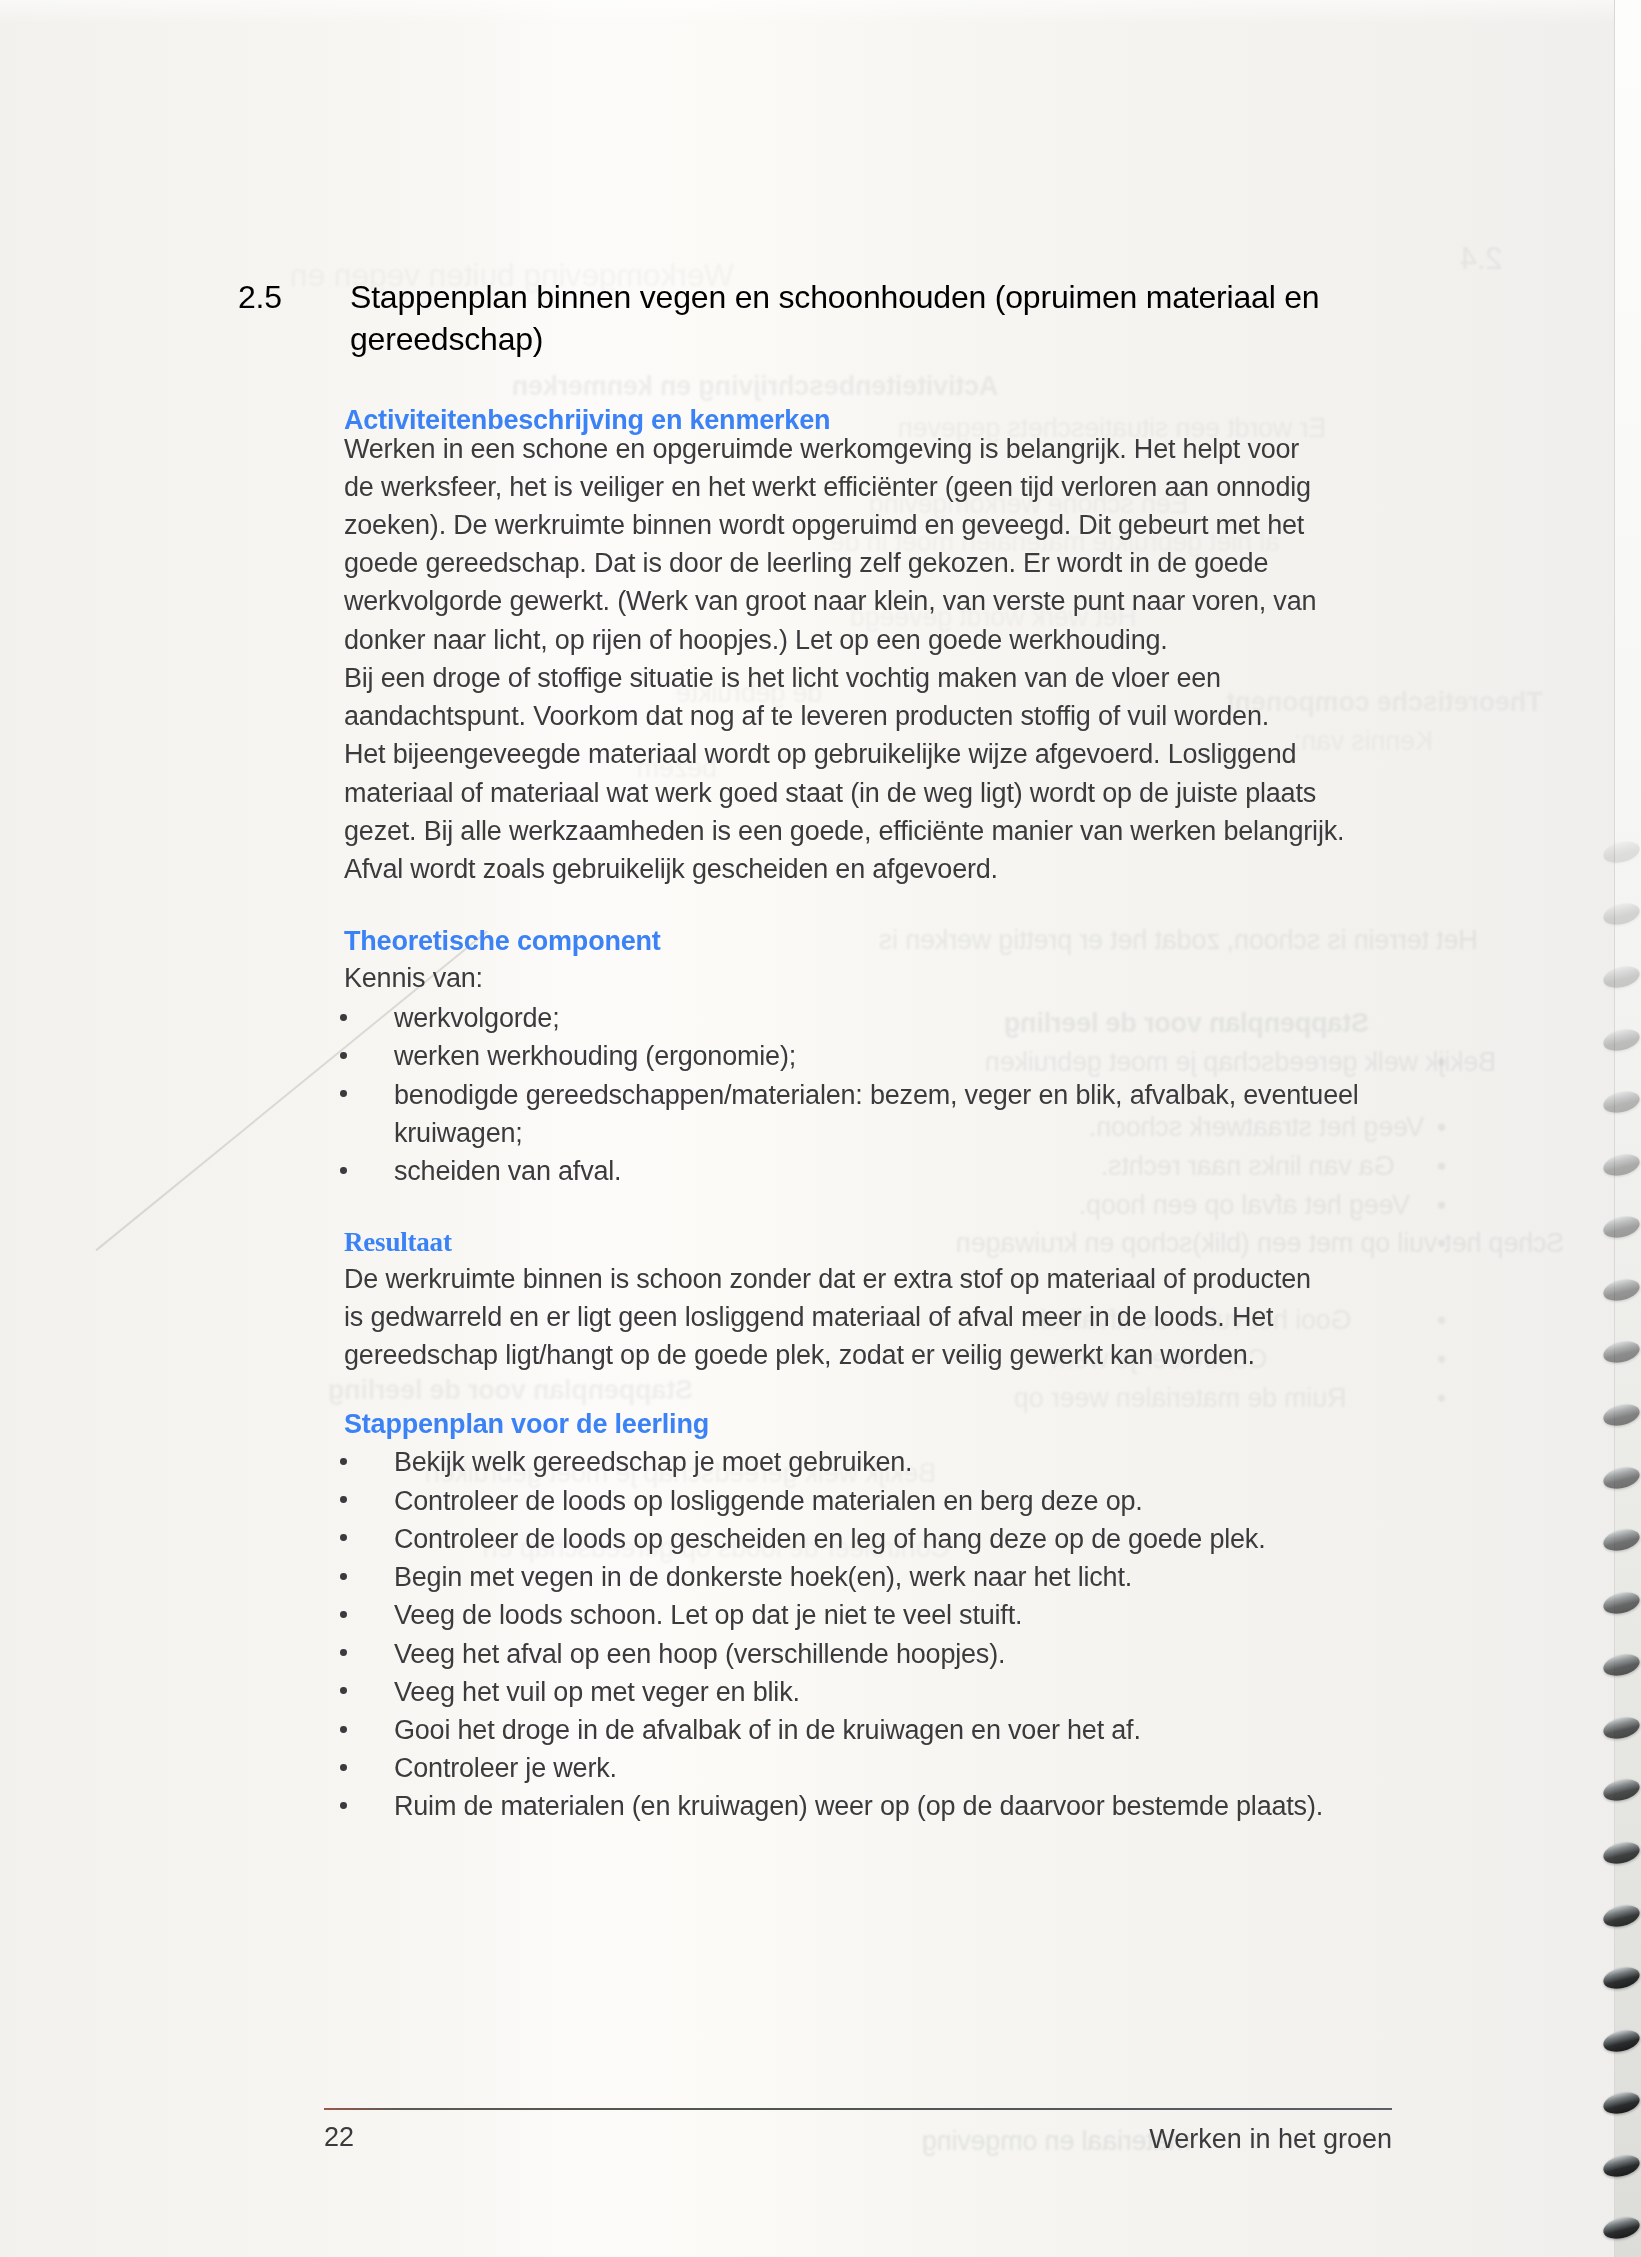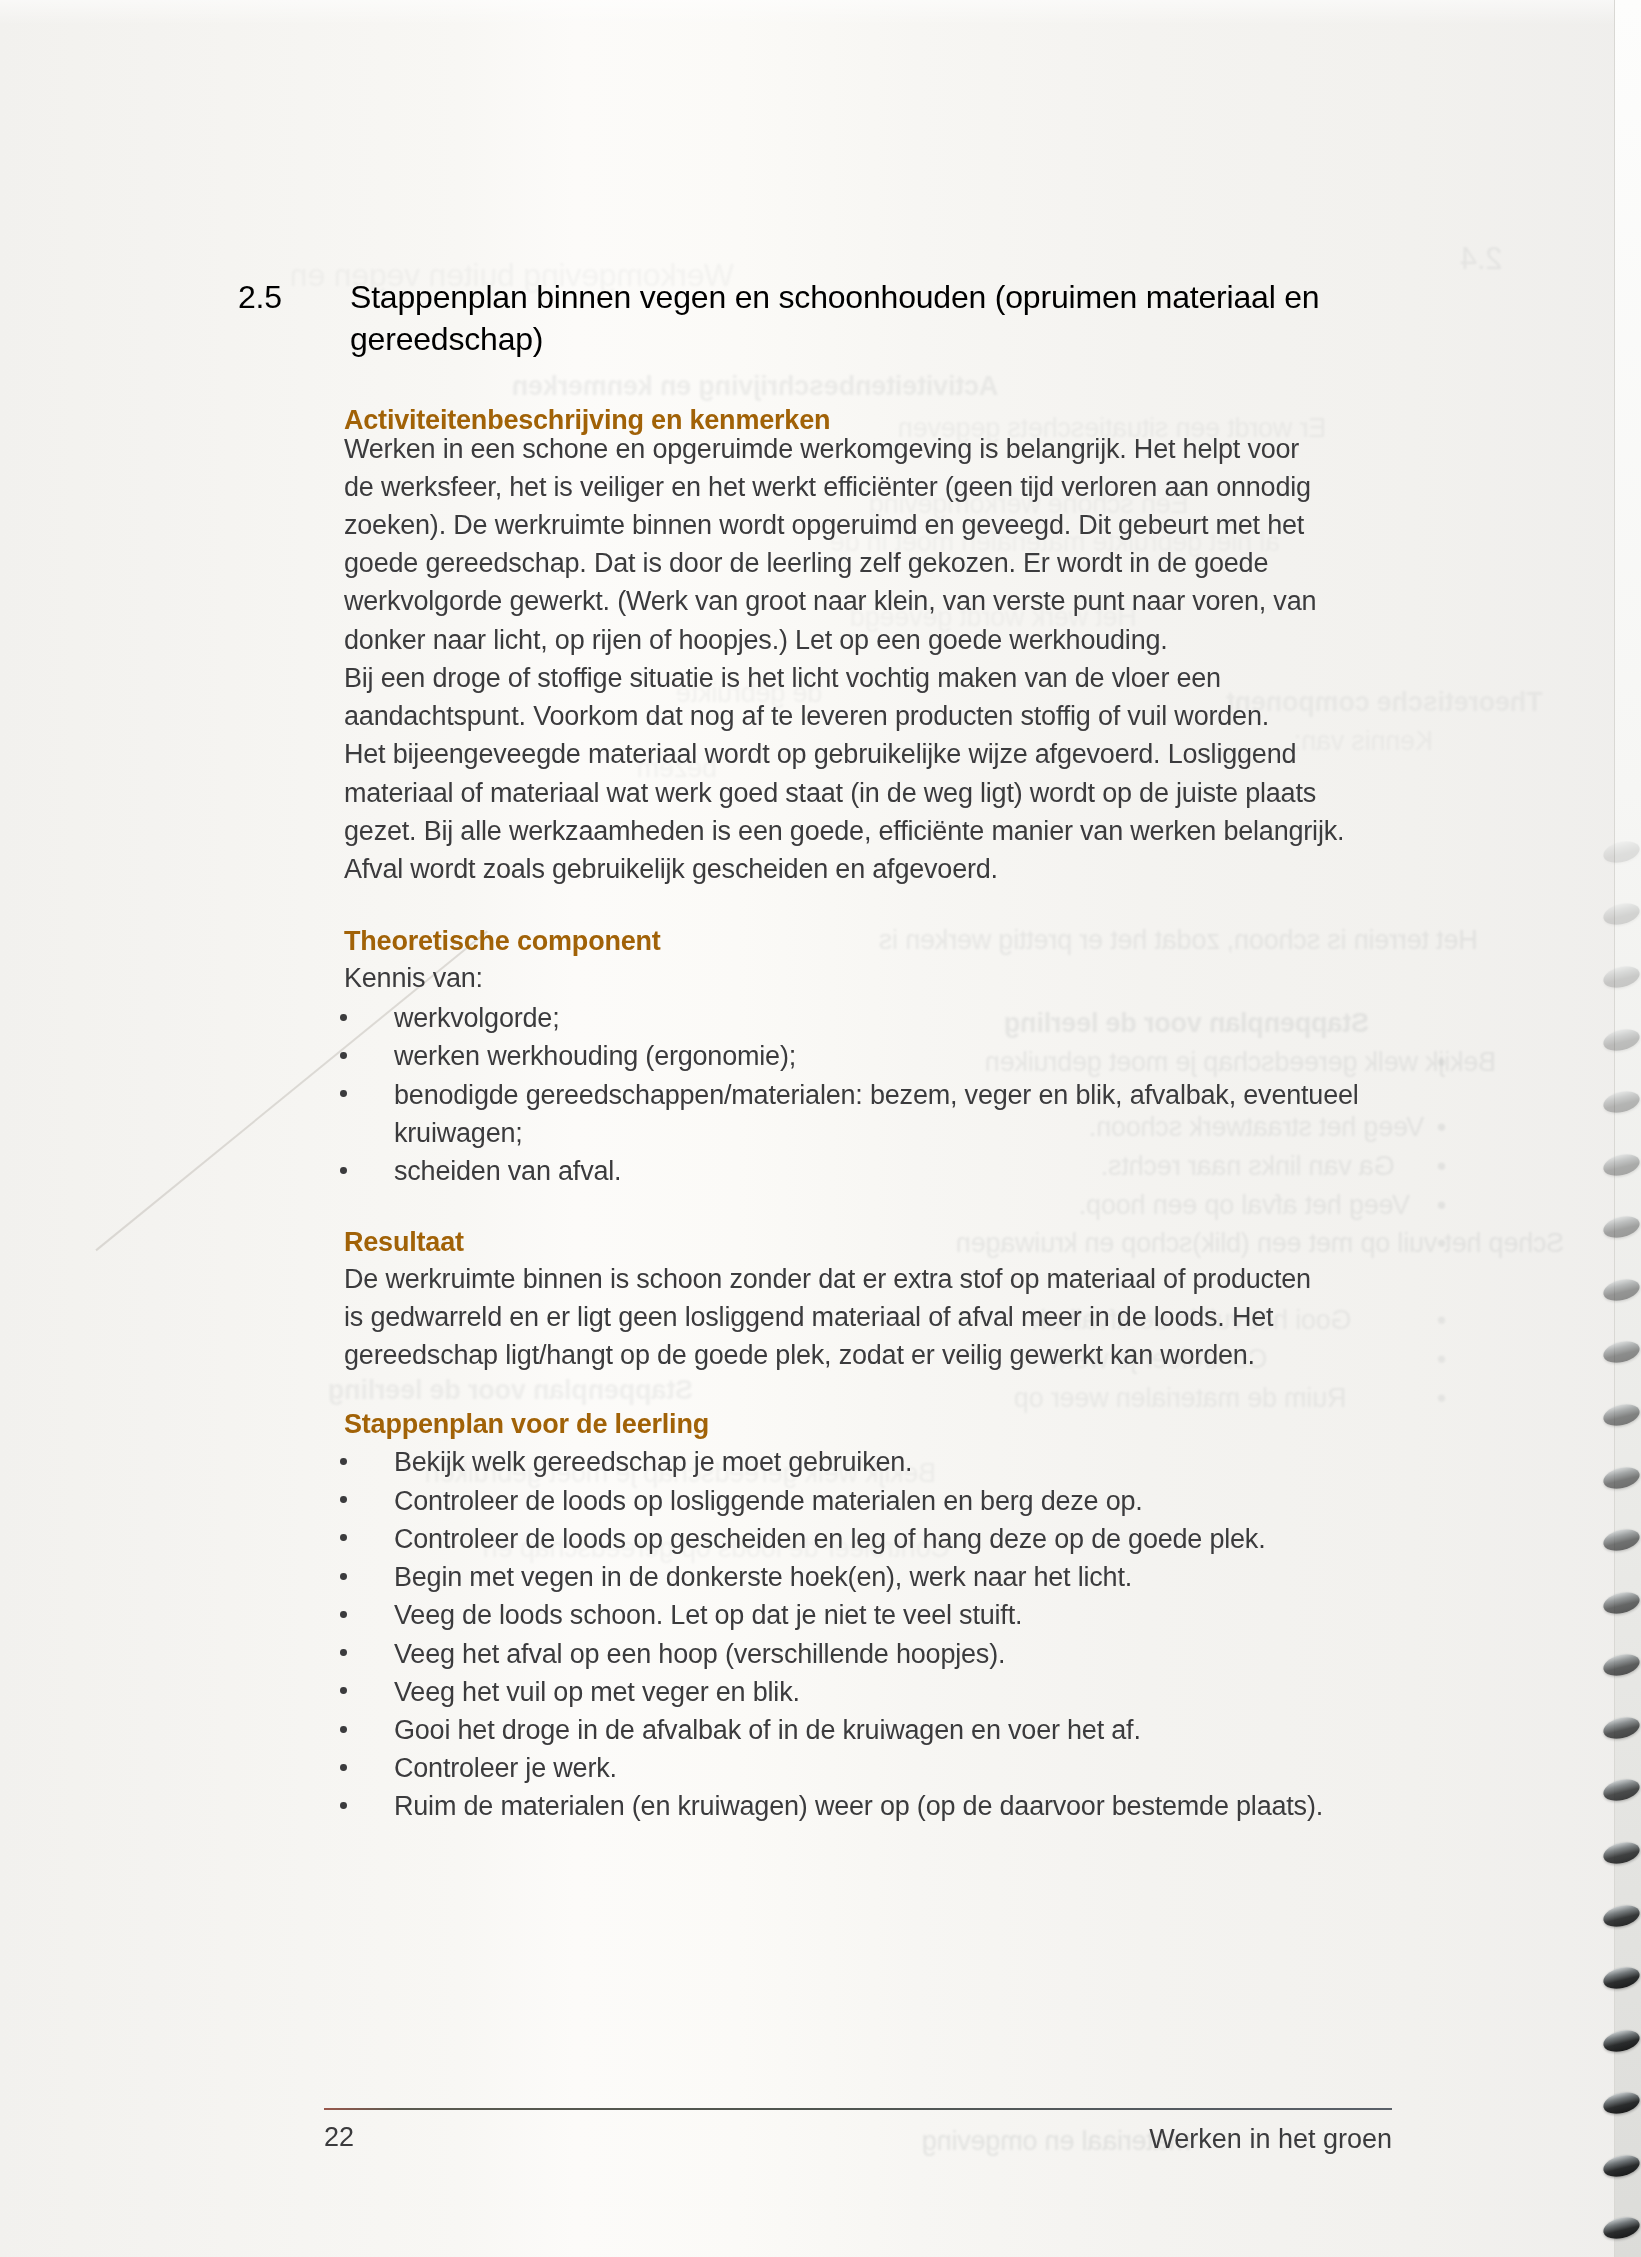--- a/index.html
+++ b/index.html
@@ -15,21 +15,21 @@
     background:linear-gradient(180deg,#fdfdfc 0%,#f6f6f4 35%,#e9e9e6 70%,#dcdcd9 100%);
     border-left:1px solid #d9d8d4;
   }
   .ring{
     position:absolute;width:37px;height:20px;border-radius:50%;
     background:linear-gradient(180deg,#c3c8ca 0%,#6a7073 28%,#1b1d1e 62%,#0b0c0d 100%);
     transform:rotate(-14deg);
     box-shadow:0 1px 2.9px rgba(0,0,0,.35);
   }
   .line{position:absolute;white-space:nowrap;font-size:27px;line-height:33px;color:#3b3b3d;letter-spacing:-0.2px;}
-  .heading-line{font-weight:700;color:#a16207;}
+  .heading-line{font-weight:700;color:#3b82f6;}
   .dot{position:absolute;width:6.8px;height:6.8px;border-radius:50%;background:#3b3b3d;}
   .title-num,.title-line{position:absolute;white-space:nowrap;font-size:32px;color:#000000;letter-spacing:-0.2px;margin-top:41px;}
   .ghost{position:absolute;transform:scaleX(-1);white-space:nowrap;color:#6d7477;filter:blur(1.2px);letter-spacing:-0.2px;}
   .footer-rule{
     position:absolute;left:324px;top:2108px;width:1068px;height:1.9px;
     background:linear-gradient(90deg,#9a584c 0%,#5a5a50 7%,#4f554f 45%,#545a60 80%,#5a6068 100%);
   }
   .footer-text{position:absolute;white-space:nowrap;font-size:27px;color:#3b3b3d;}
   .scratch{
     position:absolute;left:488px;top:932px;width:505px;height:1.9px;
@@ -130,21 +130,21 @@
     <div class="line" style="left: 344px; top: 962px;">Kennis van:</div>
     <div class="line" style="left: 394px; top: 1002px;">werkvolgorde;</div>
     <div class="dot" style="left: 340px; top: 1014px;"></div>
     <div class="line" style="left: 394px; top: 1040px;">werken werkhouding (ergonomie);</div>
     <div class="dot" style="left: 340px; top: 1052px;"></div>
     <div class="line" style="left: 394px; top: 1079px;">benodigde gereedschappen/materialen: bezem, veger en blik, afvalbak, eventueel</div>
     <div class="dot" style="left: 340px; top: 1090px;"></div>
     <div class="line" style="left: 394px; top: 1117px;">kruiwagen;</div>
     <div class="line" style="left: 394px; top: 1155px;">scheiden van afval.</div>
     <div class="dot" style="left: 340px; top: 1167px;"></div>
-    <div class="line heading-line" style="left: 344px; top: 1226px;">Resultaat</div>
+    <div class="line heading-line" style="left: 344px; top: 1226px; font-family: Liberation Serif, serif;">Resultaat</div>
     <div class="line" style="left: 344px; top: 1263px;">De werkruimte binnen is schoon zonder dat er extra stof op materiaal of producten</div>
     <div class="line" style="left: 344px; top: 1301px;">is gedwarreld en er ligt geen losliggend materiaal of afval meer in de loods. Het</div>
     <div class="line" style="left: 344px; top: 1339px;">gereedschap ligt/hangt op de goede plek, zodat er veilig gewerkt kan worden.</div>
     <div class="line heading-line" style="left: 344px; top: 1408px;">Stappenplan voor de leerling</div>
     <div class="line" style="left: 394px; top: 1446px;">Bekijk welk gereedschap je moet gebruiken.</div>
     <div class="dot" style="left: 340px; top: 1458px;"></div>
     <div class="line" style="left: 394px; top: 1485px;">Controleer de loods op losliggende materialen en berg deze op.</div>
     <div class="dot" style="left: 340px; top: 1496px;"></div>
     <div class="line" style="left: 394px; top: 1523px;">Controleer de loods op gescheiden en leg of hang deze op de goede plek.</div>
     <div class="dot" style="left: 340px; top: 1534px;"></div>

